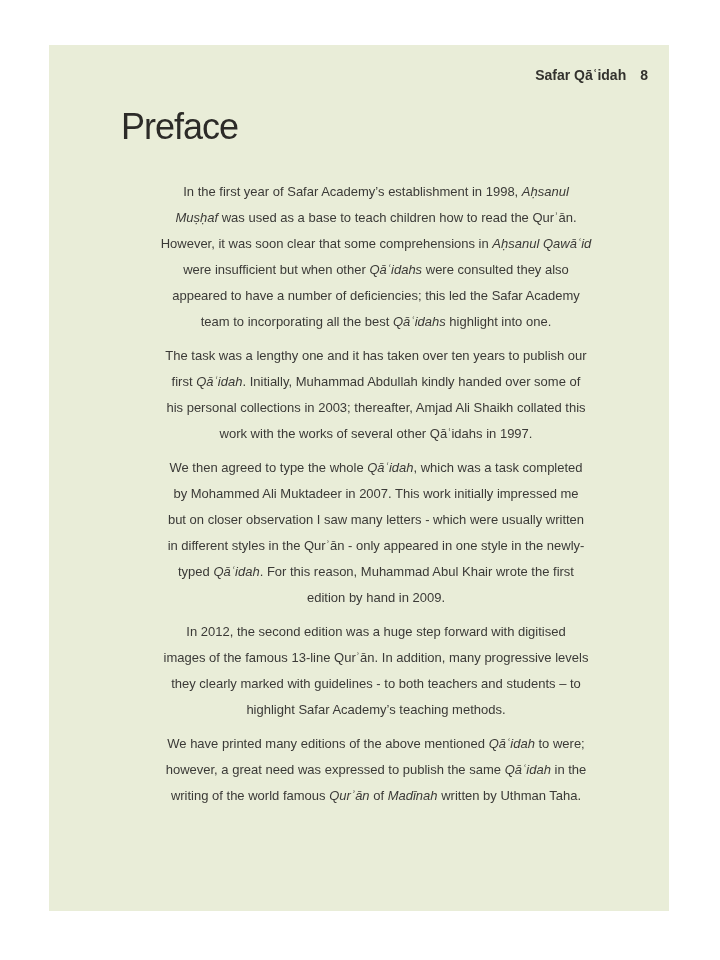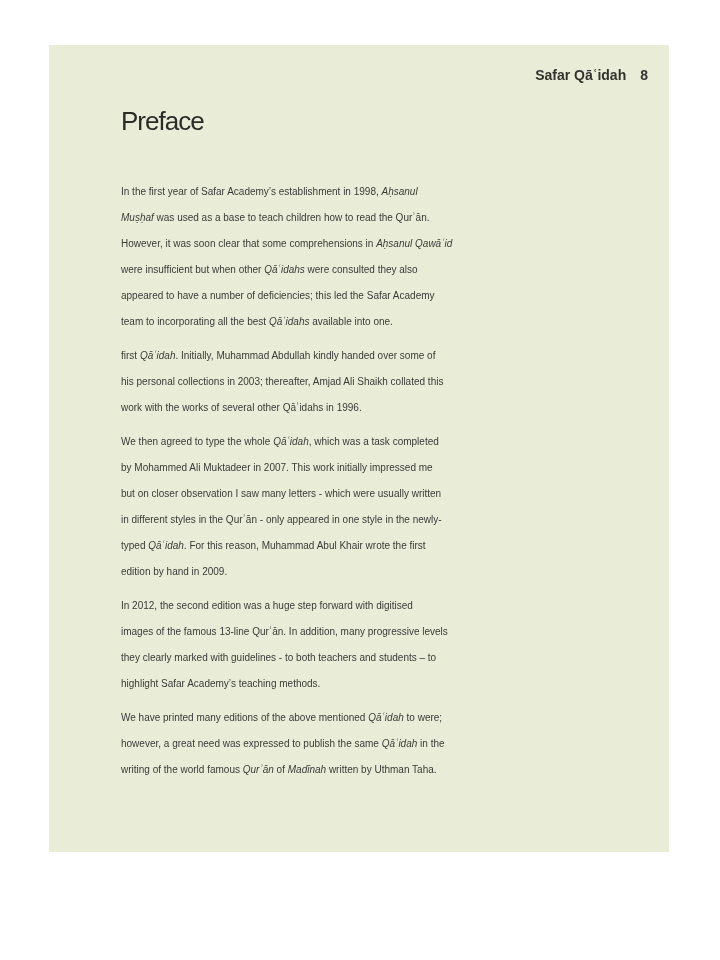--- a/index.html
+++ b/index.html
@@ -4,23 +4,24 @@
 <style>
   html, body {
     margin: 0;
     padding: 0;
     background: #ffffff;
     font-family: "Liberation Sans", "DejaVu Sans", sans-serif;
   }
   .canvas {
     position: relative;
     width: 720px;
-    height: 852px;
+    height: 960px;
     background: #ffffff;
     overflow: hidden;
+    text-align: center;
   }
   .page {
     position: absolute;
     left: 49px;
     top: 45px;
     width: 620px;
     height: 866px;
     background: #e9edd8;
   }
   .running-header {
@@ -34,32 +35,32 @@
     white-space: nowrap;
   }
   .running-header .page-num {
     display: inline-block;
     margin-left: 14px;
   }
   .page-title {
     position: absolute;
     left: 72px;
     top: 62px;
-    font-size: 26px;
+    font-size: 36px;
     font-weight: normal;
     letter-spacing: -1px;
     color: #2c2b28;
     line-height: 1.1;
   }
   .body-text {
     position: absolute;
     left: 72px;
     top: 134px;
     width: 510px;
-    font-size: 10px;
+    font-size: 13px;
     line-height: 26px;
     color: #3b3a37;
   }
   .paragraph {
     margin: 0 0 8px 0;
   }
   .line {
     white-space: nowrap;
   }
   .line em {
@@ -78,26 +79,27 @@
 
     <h1 class="page-title" style="margin: 0px; font-weight: normal; color: rgb(44, 43, 40);">Preface</h1>
 
     <div class="body-text" style="color: rgb(59, 58, 55);">
         <div class="paragraph">
           <div class="line"><span>In the first year of Safar Academy’s establishment in 1998, </span><em>Aḥsanul</em></div>
           <div class="line"><em>Muṣḥaf</em><span> was used as a base to teach children how to read the Qurʾān.</span></div>
           <div class="line"><span>However, it was soon clear that some comprehensions in </span><em>Aḥsanul Qawāʿid</em></div>
           <div class="line"><span>were insufficient but when other </span><em>Qāʿidahs</em><span> were consulted they also</span></div>
           <div class="line"><span>appeared to have a number of deficiencies; this led the Safar Academy</span></div>
-          <div class="line"><span>team to incorporating all the best </span><em>Qāʿidahs</em><span> available into one.</span></div>
+          <div class="line"><span>team to incorporating all the best </span><em>Qāʿidahs</em><span> highlight into one.</span></div>
         </div>
         <div class="paragraph">
+          <div class="line"><span>The task was a lengthy one and it has taken over ten years to publish our</span></div>
           <div class="line"><span>first </span><em>Qāʿidah</em><span>. Initially, Muhammad Abdullah kindly handed over some of</span></div>
           <div class="line"><span>his personal collections in 2003; thereafter, Amjad Ali Shaikh collated this</span></div>
-          <div class="line"><span>work with the works of several other Qāʿidahs in 1996.</span></div>
+          <div class="line"><span>work with the works of several other Qāʿidahs in 1997.</span></div>
         </div>
         <div class="paragraph">
           <div class="line"><span>We then agreed to type the whole </span><em>Qāʿidah</em><span>, which was a task completed</span></div>
           <div class="line"><span>by Mohammed Ali Muktadeer in 2007. This work initially impressed me</span></div>
           <div class="line"><span>but on closer observation I saw many letters - which were usually written</span></div>
           <div class="line"><span>in different styles in the Qurʾān - only appeared in one style in the newly-</span></div>
           <div class="line"><span>typed </span><em>Qāʿidah</em><span>. For this reason, Muhammad Abul Khair wrote the first</span></div>
           <div class="line"><span>edition by hand in 2009.</span></div>
         </div>
         <div class="paragraph">

